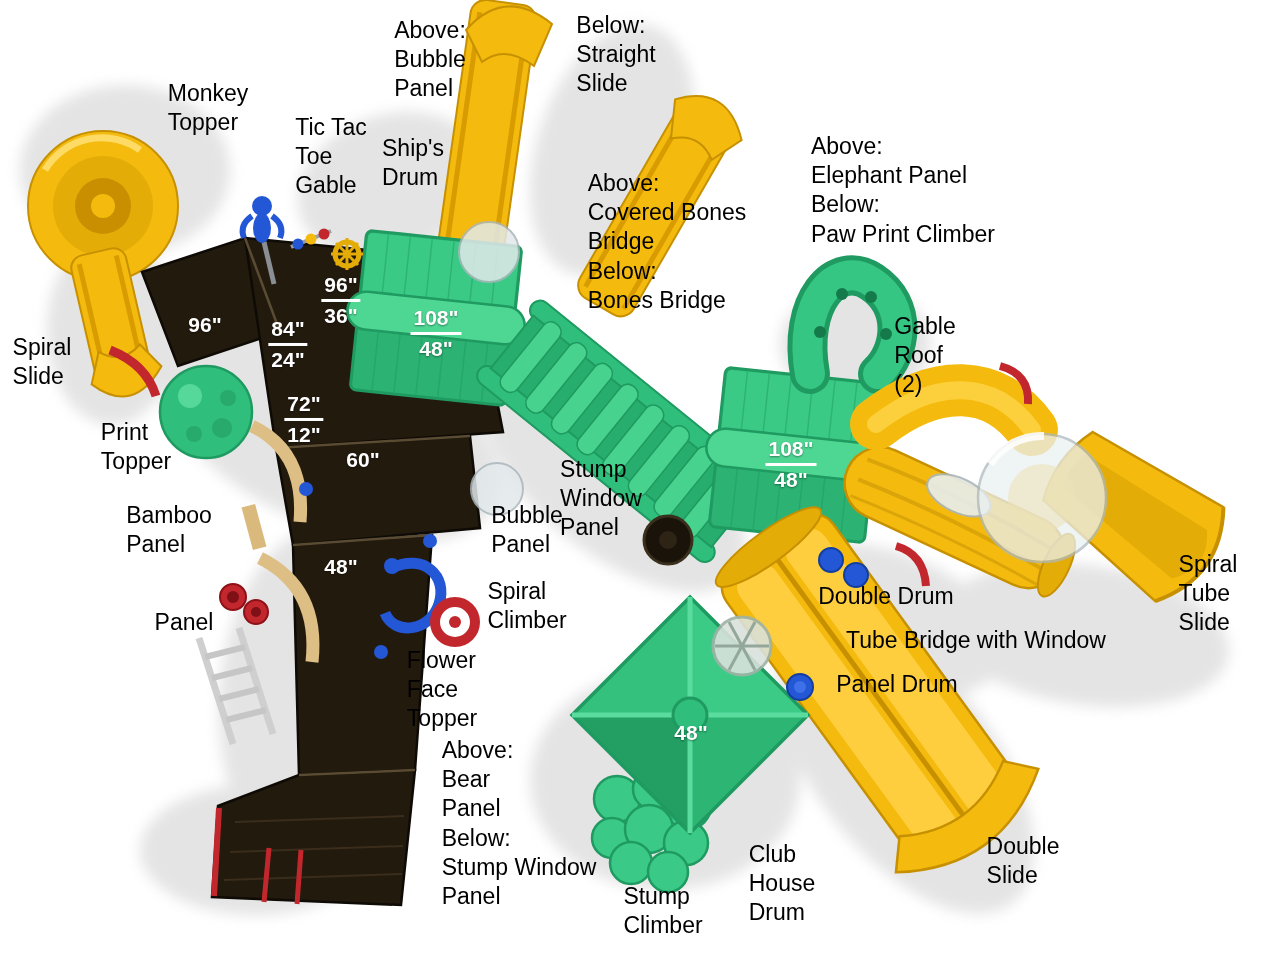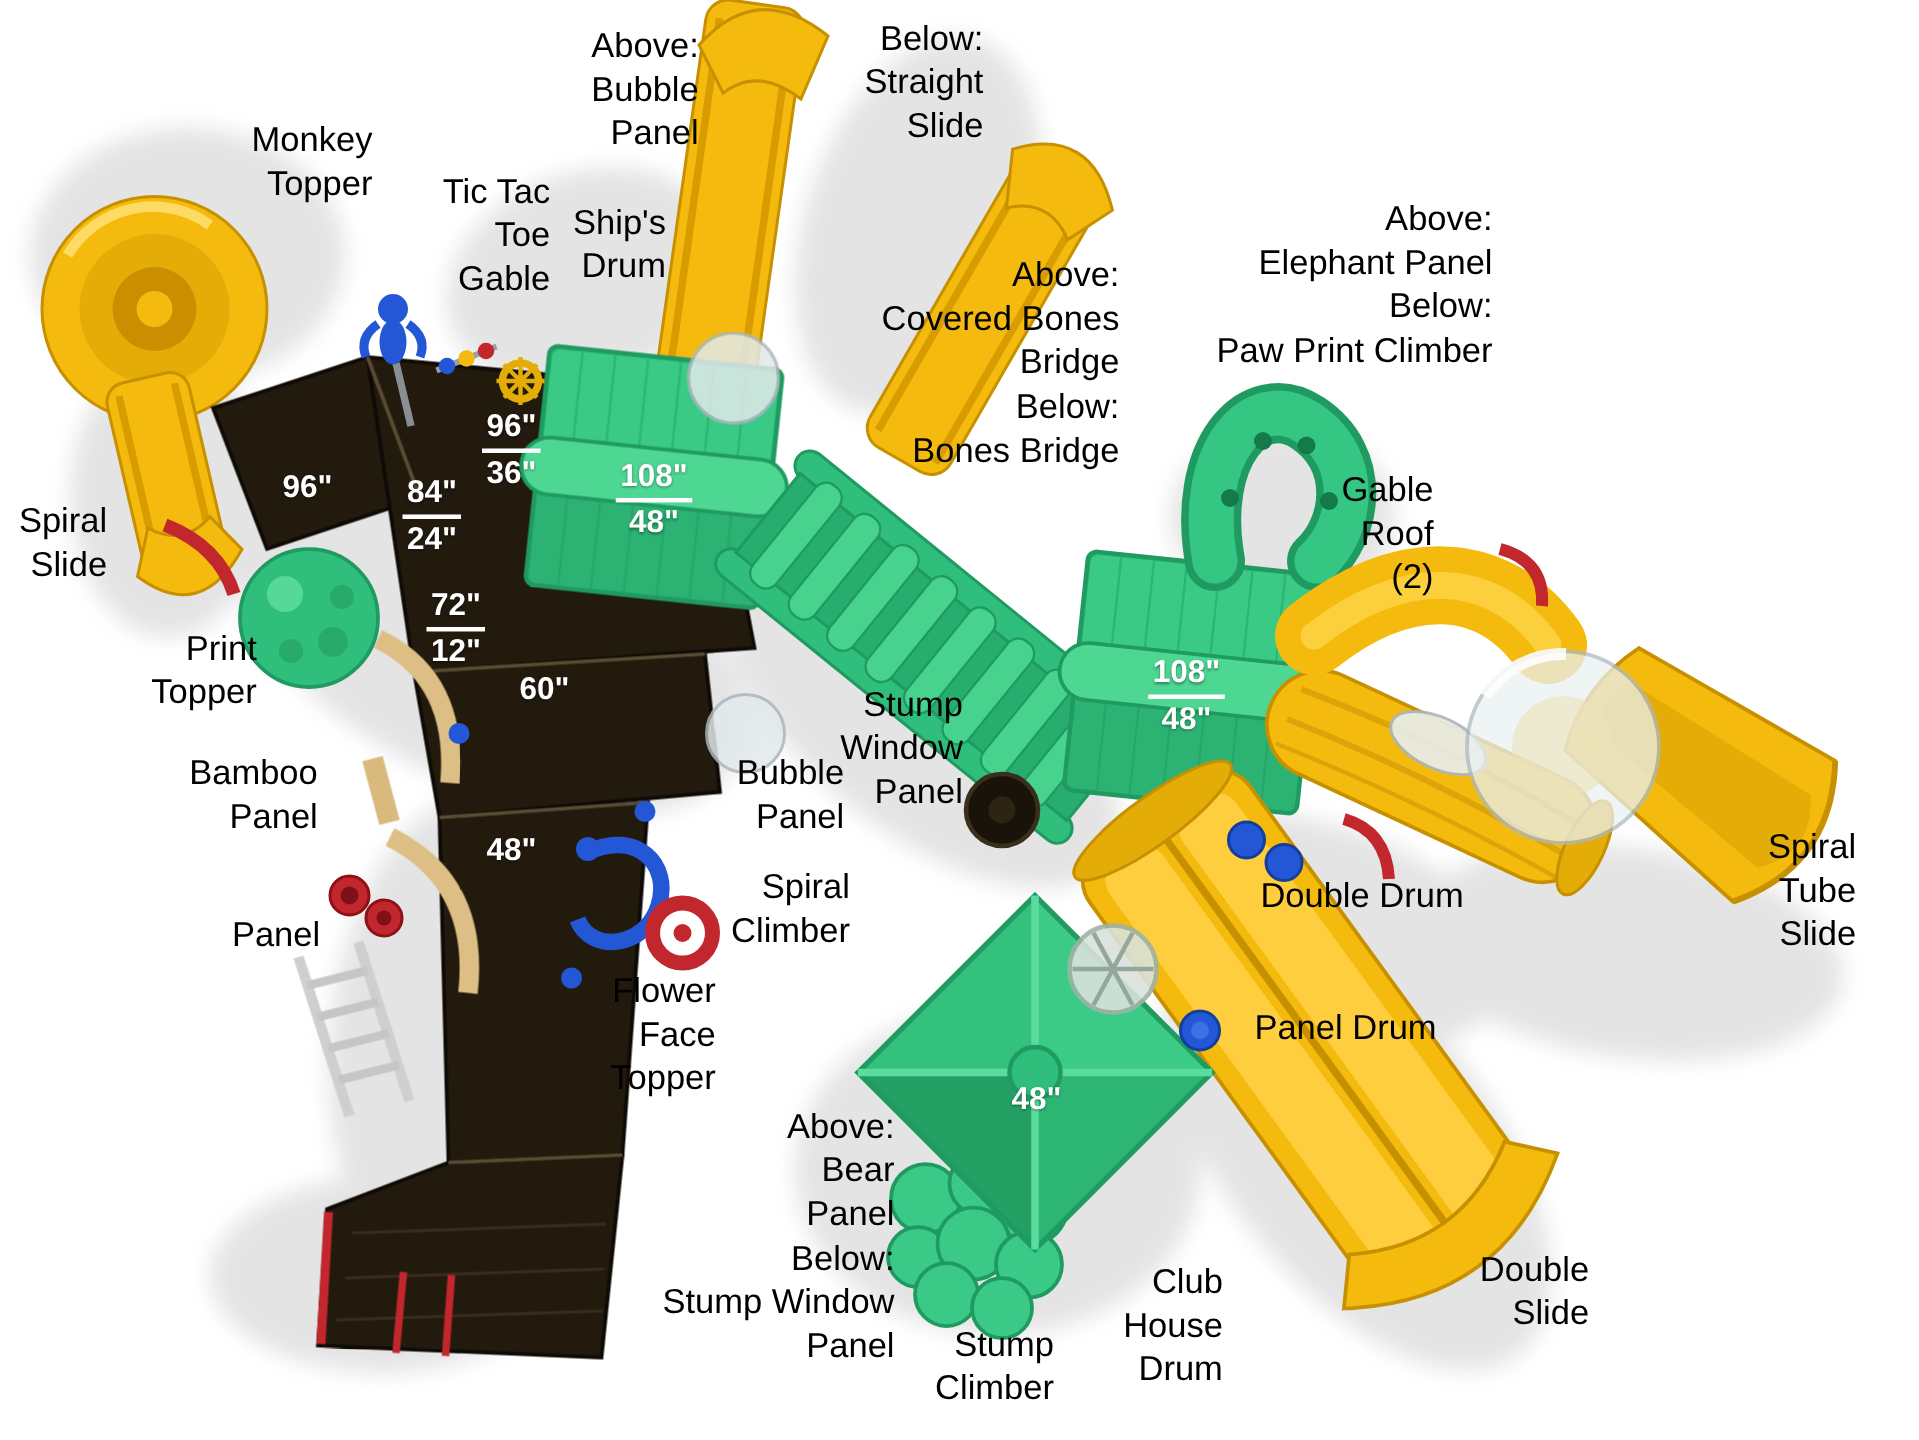--- a/index.html
+++ b/index.html
@@ -1,20 +1,20 @@
 <!DOCTYPE html>
 <html style="--background: #FFFFFF; --slide-yellow: #F4BB0E; --slide-yellow-dark: #D89C00; --slide-yellow-light: #FFD850; --roof-green: #2FBE7B; --roof-green-dark: #1F9A60; --roof-green-light: #55D89A; --deck-dark: #231A0E; --accent-blue: #2357D6; --accent-red: #C1272D; --shadow-gray: #DBDBDB; --label-text: #000000; --dimension-text: #FFFFFF;"><head>
 <meta charset="utf-8">
 <style>
   *{margin:0;padding:0;box-sizing:border-box}
   html,body{width:1279px;height:960px;background:#fff;overflow:hidden}
   #stage{position:relative;width:1279px;height:960px;background:var(--background,#fff);
          font-family:"Liberation Sans",sans-serif;color:var(--label-text,#000)}
   #scene{position:absolute;left:0;top:0}
-  .lbl{position:absolute;transform:translate(-50%,-50%);text-align:right;white-space:pre-line;
+  .lbl{position:absolute;transform:translate(-50%,-50%);text-align:left;white-space:pre-line;
        font-size:23px;line-height:1.27;color:var(--label-text,#000)}
   .dim{position:absolute;transform:translate(-50%,-50%);text-align:center;
        color:var(--dimension-text,#fff);font-weight:bold;font-size:21px;line-height:1.12;
        text-shadow:0 1px 2px rgba(0,0,0,.4)}
   .dim .top{display:block;padding:0 3px 2px;border-bottom:3px solid var(--dimension-text,#fff)}
   .dim .bot{display:block;padding-top:2px}
   
   .f-yellow{fill:var(--slide-yellow,#F4BB0E)}
   .f-deck{fill:var(--deck-dark,#231A0E)}
   .f-blue{fill:var(--accent-blue,#2357D6)}
@@ -338,27 +338,28 @@
 Slide</div>
 <div class="lbl" style="left:136px;top:447px">Print
 Topper</div>
 <div class="lbl" style="left:601px;top:499px">Stump
 Window
 Panel</div>
 <div class="lbl" style="left:169px;top:530px">Bamboo
 Panel</div>
 <div class="lbl" style="left:527px;top:530px">Bubble
 Panel</div>
-<div class="lbl" style="left:908px;top:597px">Double Drum</div>
+<div class="lbl" style="left:886px;top:597px">Double Drum</div>
 <div class="lbl" style="left:1208px;top:594px">Spiral
 Tube
 Slide</div>
 <div class="lbl" style="left:184px;top:623px">Panel</div>
 <div class="lbl" style="left:527px;top:606px">Spiral
 Climber</div>
+<div class="lbl" style="left:976px;top:641px">Tube Bridge with Window</div>
 <div class="lbl" style="left:897px;top:685px">Panel Drum</div>
 <div class="lbl" style="left:442px;top:690px">Flower
 Face
 Topper</div>
 <div class="lbl" style="left:519px;top:824px">Above:
 Bear
 Panel
 Below:
 Stump Window
 Panel</div>

